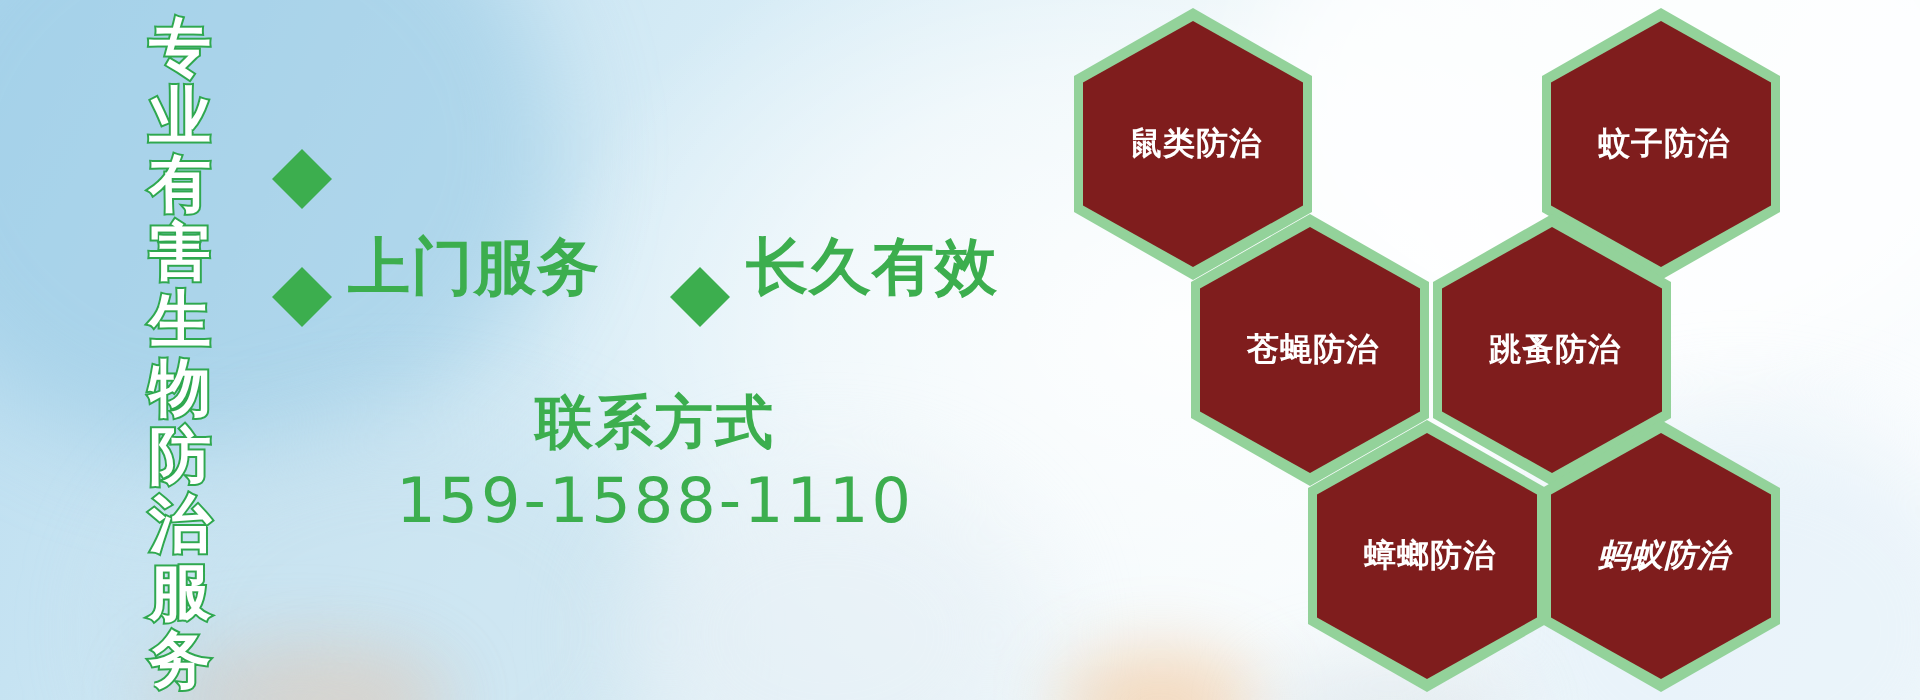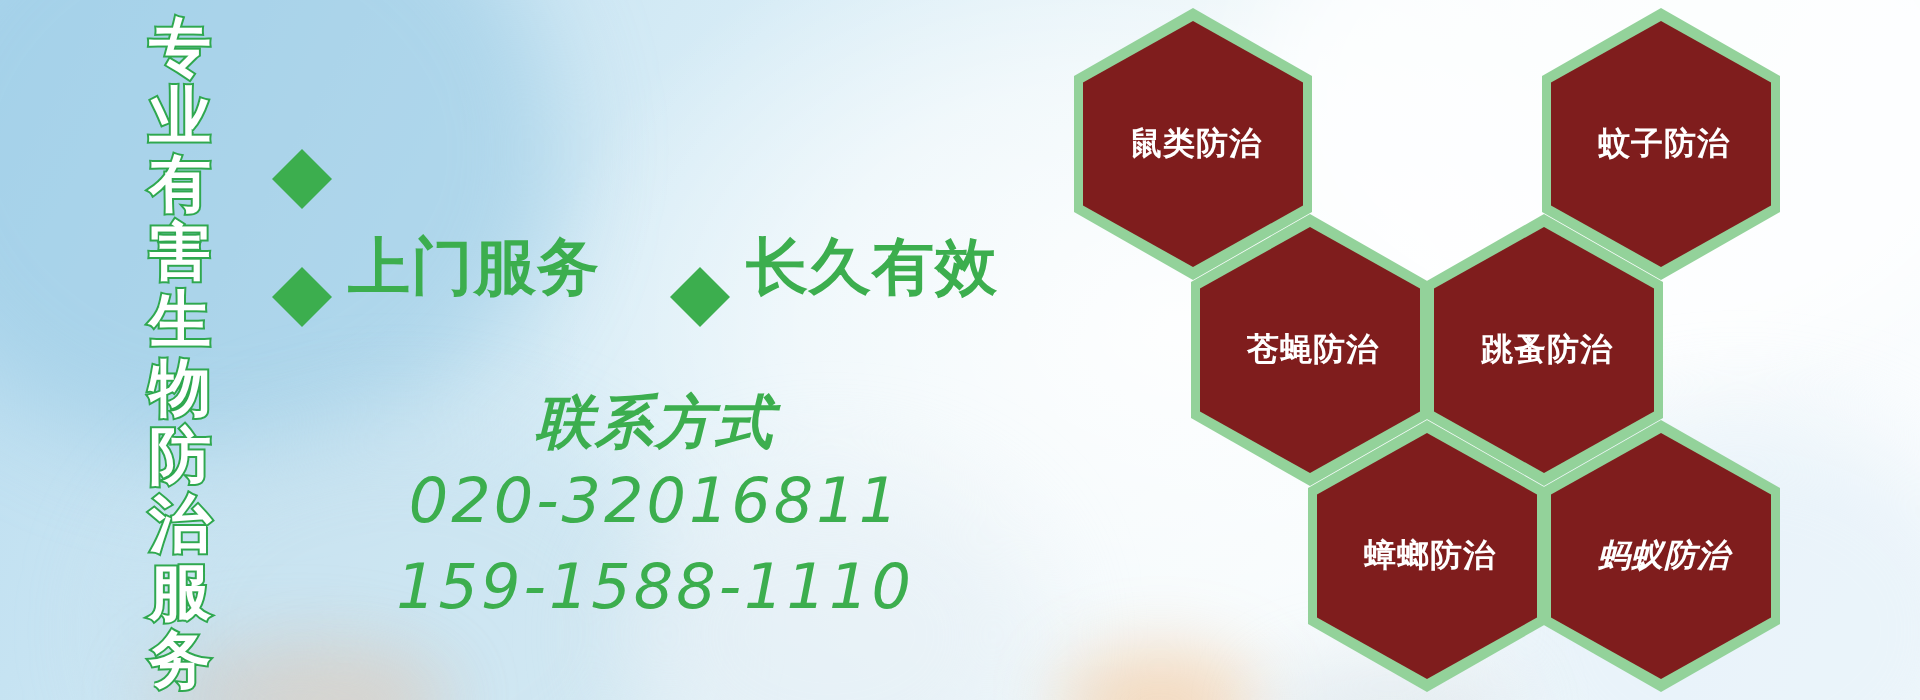--- a/index.html
+++ b/index.html
@@ -116,21 +116,20 @@
     letter-spacing: 1px;
   }
 
   
   .contact {
     position: absolute;
     left: 310px;
     top: 386px;
     width: 690px;
     text-align: center;
-    font-style: italic;
   }
   .contact-title {
     font-size: 58px;
     line-height: 72px;
     font-weight: bold;
     color: #3cae4e;
     letter-spacing: 2px;
   }
   .contact-phone {
     font-size: 62px;
@@ -176,21 +175,21 @@
     letter-spacing: 1px;
     white-space: nowrap;
     text-align: center;
   }
 
   
   .hex.r1c1 { left: 16px;  top: 8px; }
   .hex.r1c2 { left: 250px; top: 8px; }
   .hex.r1c3 { left: 484px; top: 8px; }
   .hex.r2c1 { left: 133px; top: 214px; }
-  .hex.r2c2 { left: 367px; top: 214px; }
+  .hex.r2c2 { left: 375px; top: 214px; }
   .hex.r3c1 { left: 16px;  top: 420px; }
   .hex.r3c2 { left: 250px; top: 420px; }
   .hex.r3c3 { left: 484px; top: 420px; font-style: italic; }
 </style>
 </head>
 <body>
 
 <div class="banner">
 
   <div class="bg-blob blob-a"></div>
@@ -232,21 +231,20 @@
       <div class="feature-item">
         <span class="diamond"></span>
         <span class="feature-text">长久有效</span>
       </div>
     </div>
 
   </div>
 
   <div class="contact">
     <div class="contact-title">联系方式</div>
-    <div class="contact-phone">020-32016811</div>
     <div class="contact-phone">159-1588-1110</div>
   </div>
 
   <div class="hex-grid">
 
     <div class="hex r1c1">
       <div class="hex-inner">
         <span class="hex-label">鼠类防治</span>
       </div>
     </div>

